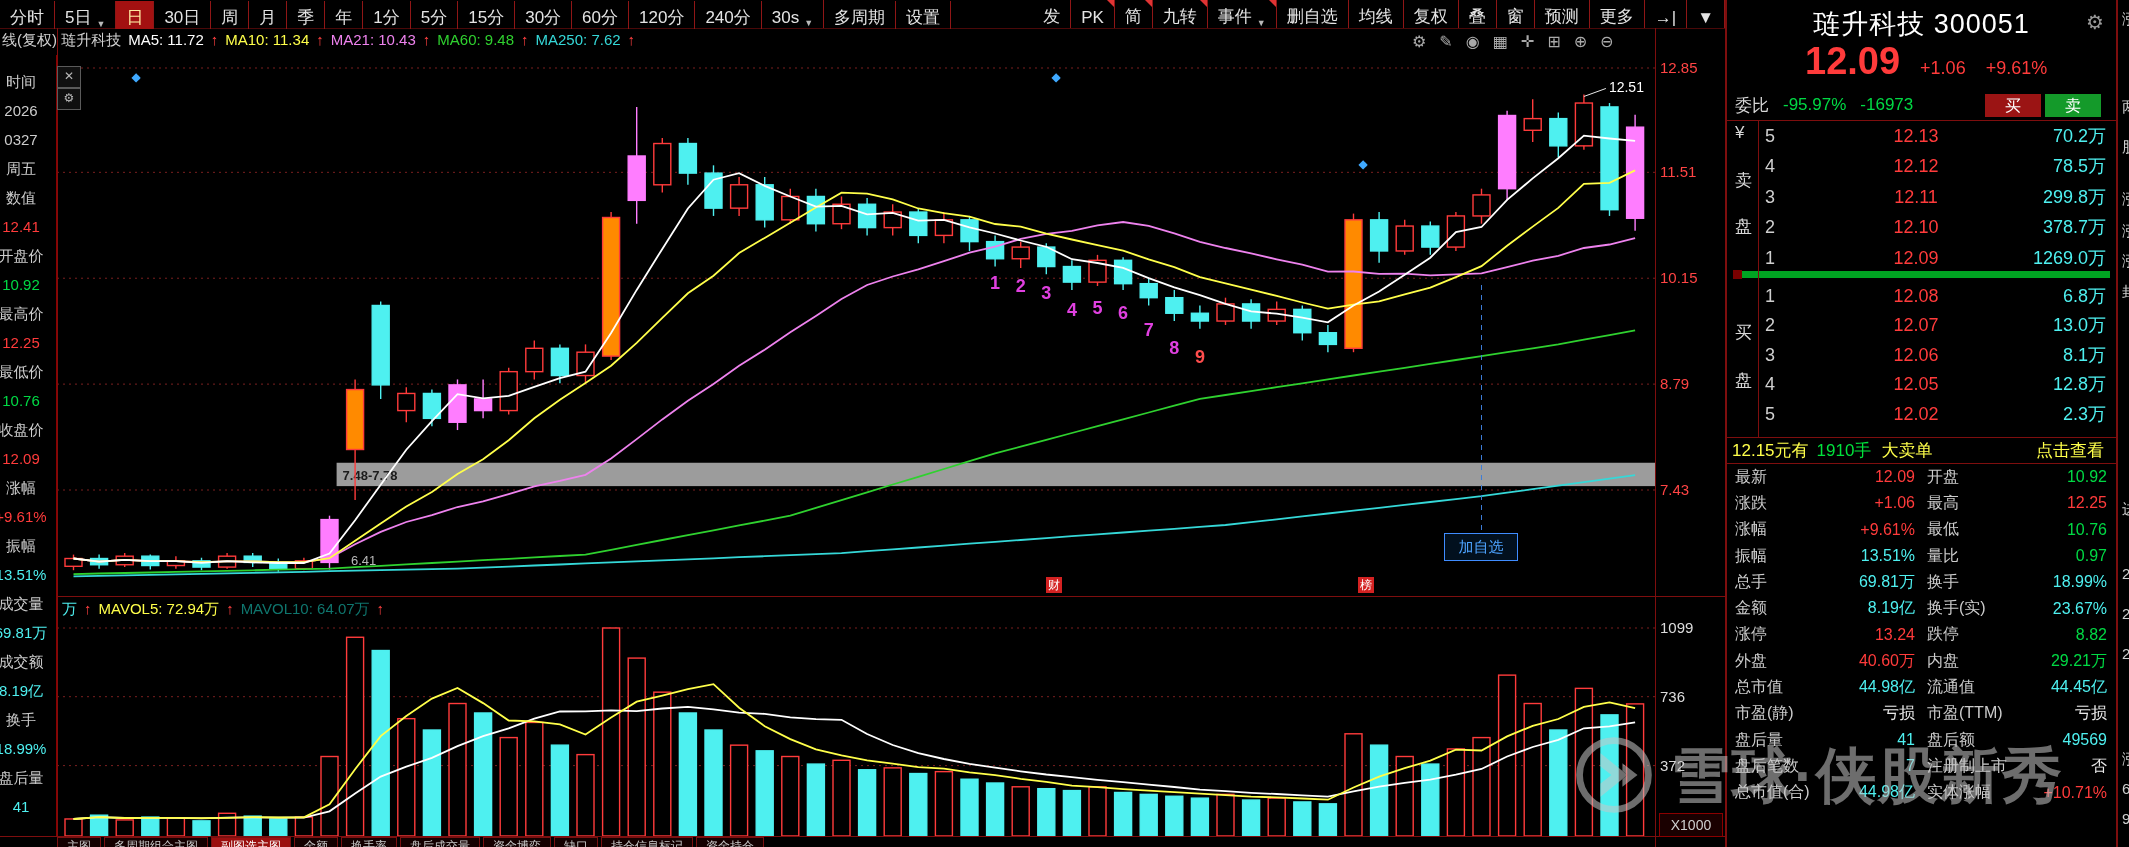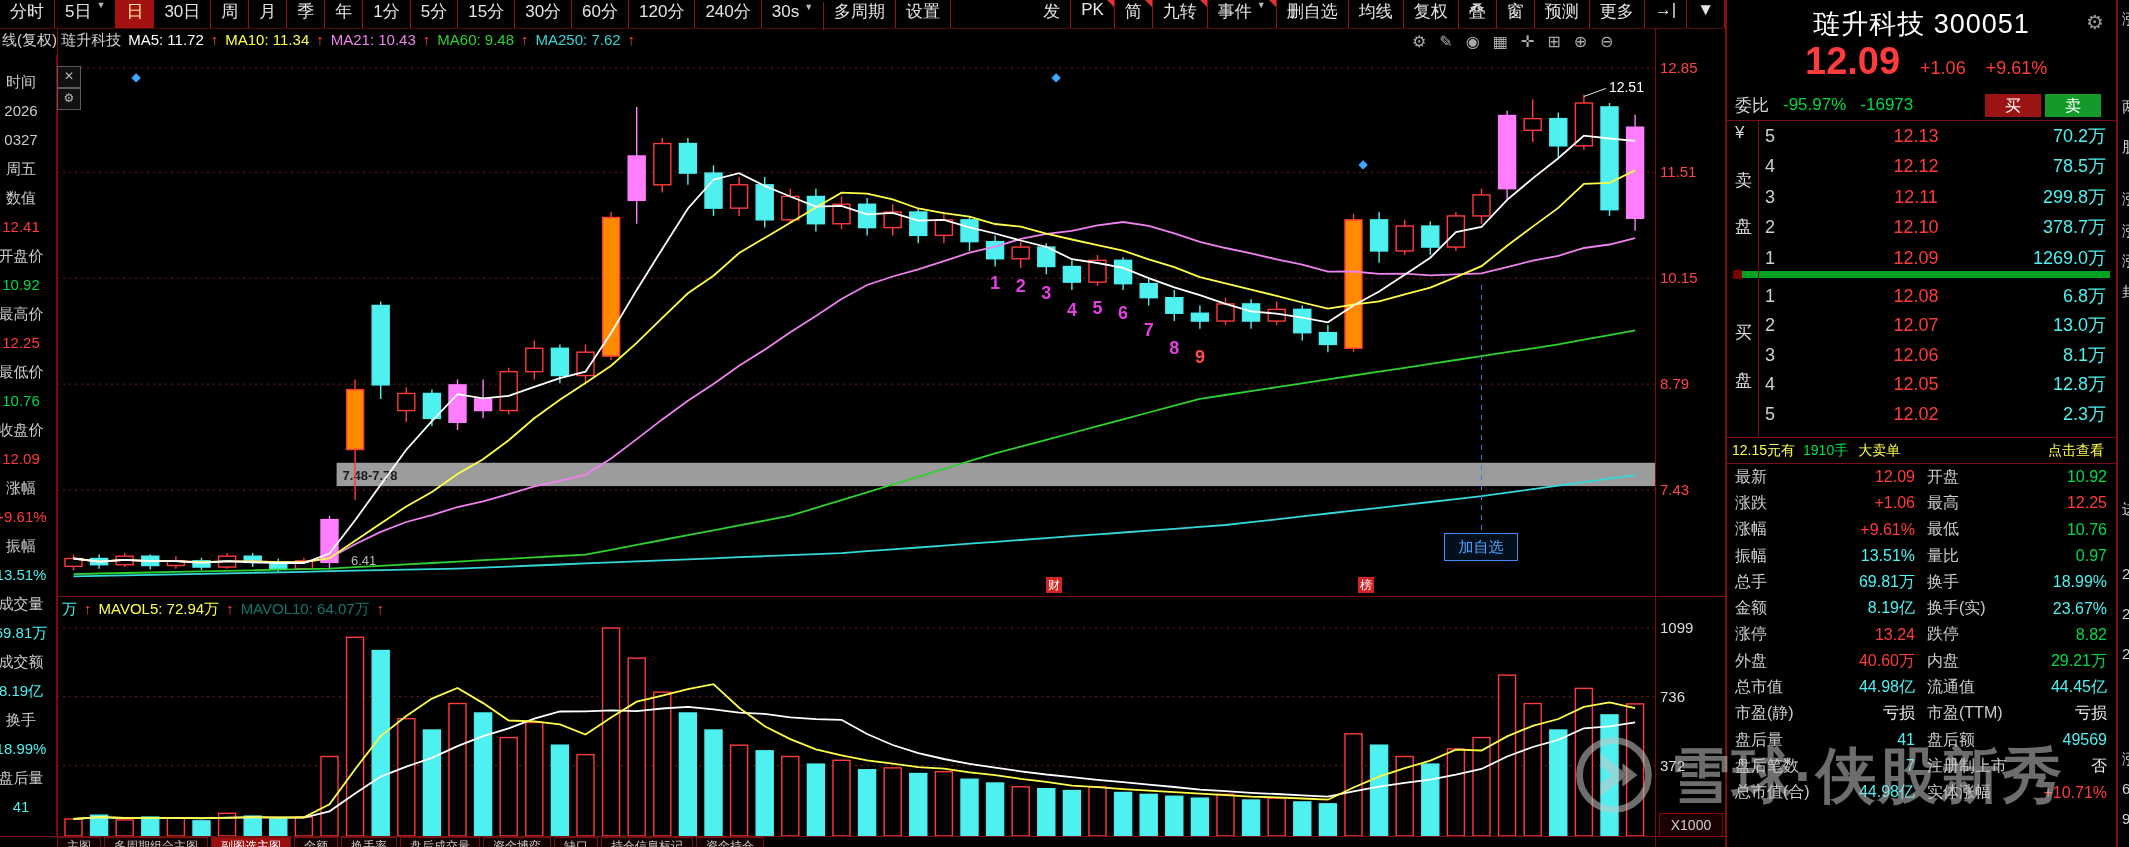--- a/index.html
+++ b/index.html
@@ -2,21 +2,21 @@
 <html><head>
 <meta charset="utf-8">
 <style>
   html,body{margin:0;padding:0;background:#000;}
   body{width:2129px;height:847px;overflow:hidden;position:relative;
        font-family:"Liberation Sans","DejaVu Sans",sans-serif;color:#ddd;}
   #app{position:absolute;inset:0;background:#000;}
   
   #toolbar{position:absolute;left:0;top:0;width:1725px;height:28px;display:flex;
            border-bottom:1px solid #4a0808;background:#000;}
-  .tb-btn{position:relative;display:inline-flex;align-items:flex-start;height:28px;
+  .tb-btn{position:relative;display:inline-flex;align-items:flex-end;height:28px;
           padding:0 10px;border-right:1px solid #8f1616;color:#e4e4e4;font-size:17px;
           white-space:nowrap;cursor:pointer;}
   .tb-btn.active{background:#a31111;color:#ffe9a0;}
   .tb-btn .caret{font-size:9px;color:#b9b9b9;margin-left:5px;}
   .tb-btn .mark{position:absolute;top:0;right:0;width:0;height:0;
                 border-left:7px solid transparent;border-top:7px solid #e03434;}
   #tb-right{margin-left:auto;display:flex;}
   
   .seg-line{position:absolute;white-space:nowrap;font-size:15px;}
   .seg-line span{margin-right:7px;}
@@ -62,21 +62,21 @@
           text-align:center;cursor:pointer;}
   .btn-buy{background:#9b1414;margin-left:auto;}
   .btn-sell{background:#149a2a;margin-left:4px;margin-right:15px;}
   #rp-book{position:absolute;left:0;top:121px;width:100%;height:316px;}
   .bk-row{position:absolute;left:33px;right:0;height:30px;line-height:30px;font-size:18px;cursor:pointer;}
   .bk-num{position:absolute;left:5px;color:#cfcfcf;}
   .bk-price{position:absolute;left:113px;width:86px;text-align:center;color:#ff3b3b;}
   .bk-vol{position:absolute;right:10px;color:#4ef0f0;}
   .bk-side{position:absolute;left:8px;width:18px;color:#d8d8d8;font-size:17px;}
   #rp-banner{position:absolute;left:0;top:437px;width:100%;height:25px;line-height:25px;
-             border-top:1px solid #7e0e0e;border-bottom:1px solid #7e0e0e;font-size:14px;
+             border-top:1px solid #7e0e0e;border-bottom:1px solid #7e0e0e;font-size:17px;
              display:flex;align-items:center;}
   #rp-banner .y{color:#ffff4a;} #rp-banner .g{color:#00e23c;}
   #rp-banner .act{margin-left:auto;margin-right:12px;cursor:pointer;}
   #rp-stats{position:absolute;left:0;top:464px;width:100%;}
   .st-row{display:flex;height:26.3px;align-items:center;font-size:16px;}
   .st-l{width:88px;padding-left:8px;color:#cccccc;}
   .st-v{width:92px;text-align:right;}
   .st-l2{width:102px;padding-left:12px;color:#cccccc;box-sizing:border-box;}
   .st-v2{flex:1;text-align:right;padding-right:9px;}
   .c-r{color:#ff3b3b;} .c-g{color:#00d944;} .c-c{color:#4ef0f0;} .c-w{color:#e8e8e8;}

